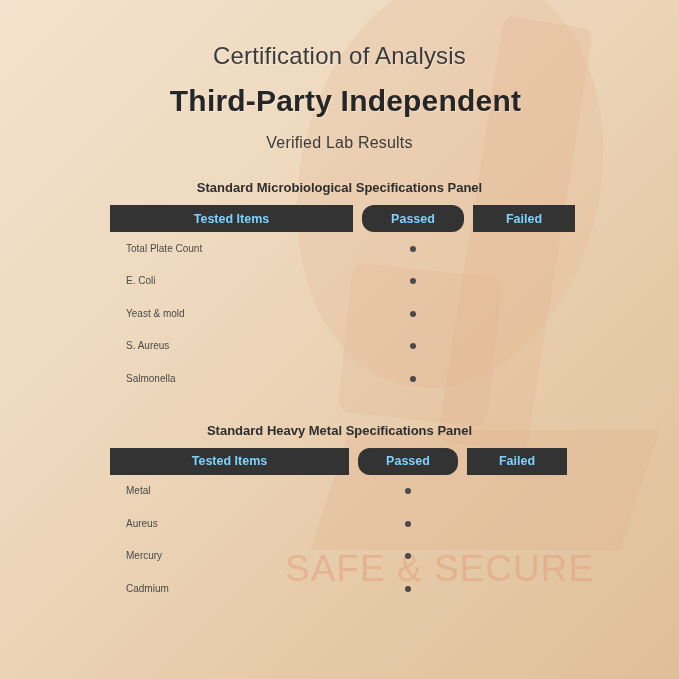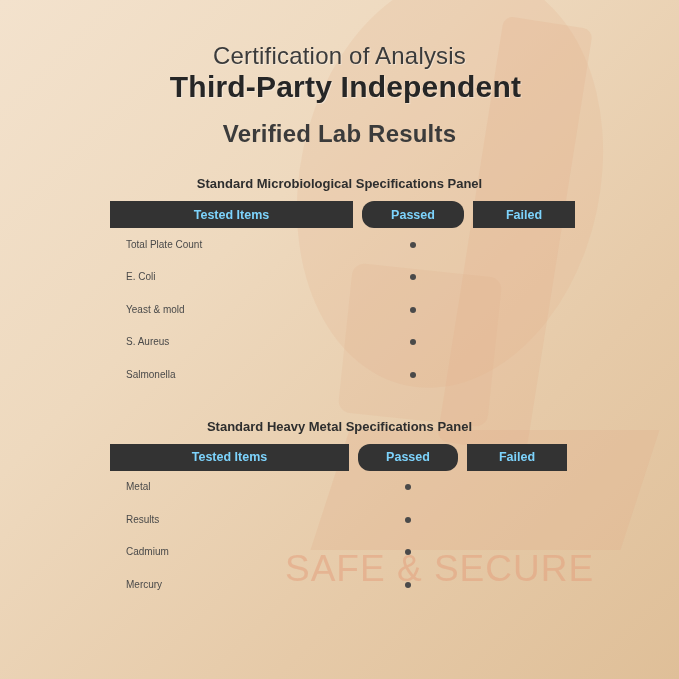--- a/index.html
+++ b/index.html
@@ -83,29 +83,29 @@
     font-size: 24px;
     color: #3b3b3b;
     font-weight: 400;
     letter-spacing: 0.2px;
     text-shadow: 1px 1px 0 rgba(255,255,255,0.35);
   }
   .title-line2 {
     font-size: 30px;
     color: #262626;
     font-weight: bold;
-    margin-top: 0;
+    margin-top: 14px;
     letter-spacing: 0.2px;
     text-shadow: 1px 1px 0 rgba(255,255,255,0.35);
     padding-left: 12px;
   }
   .title-line3 {
-    font-size: 24px;
+    font-size: 16px;
     color: #3b3b3b;
-    font-weight: 700;
+    font-weight: 400;
     margin-top: 16px;
     letter-spacing: 0.2px;
   }
 
   .panel {
     margin-top: 28px;
   }
   .panel-caption {
     text-align: center;
     font-size: 13px;
@@ -254,35 +254,35 @@
           </thead>
           <tbody>
             <tr>
               <td class="item-name">Metal</td>
               <td class="spacer-cell"></td>
               <td class="dot-cell"><span class="dot"></span></td>
               <td class="spacer-cell"></td>
               <td class="dot-cell"></td>
             </tr>
             <tr>
-              <td class="item-name">Results</td>
+              <td class="item-name">Aureus</td>
+              <td class="spacer-cell"></td>
+              <td class="dot-cell"><span class="dot"></span></td>
+              <td class="spacer-cell"></td>
+              <td class="dot-cell"></td>
+            </tr>
+            <tr>
+              <td class="item-name">Mercury</td>
               <td class="spacer-cell"></td>
               <td class="dot-cell"><span class="dot"></span></td>
               <td class="spacer-cell"></td>
               <td class="dot-cell"></td>
             </tr>
             <tr>
               <td class="item-name">Cadmium</td>
-              <td class="spacer-cell"></td>
-              <td class="dot-cell"><span class="dot"></span></td>
-              <td class="spacer-cell"></td>
-              <td class="dot-cell"></td>
-            </tr>
-            <tr>
-              <td class="item-name">Mercury</td>
               <td class="spacer-cell"></td>
               <td class="dot-cell"><span class="dot"></span></td>
               <td class="spacer-cell"></td>
               <td class="dot-cell"></td>
             </tr>
           </tbody>
         </table>
       </div>
     </div>
 

